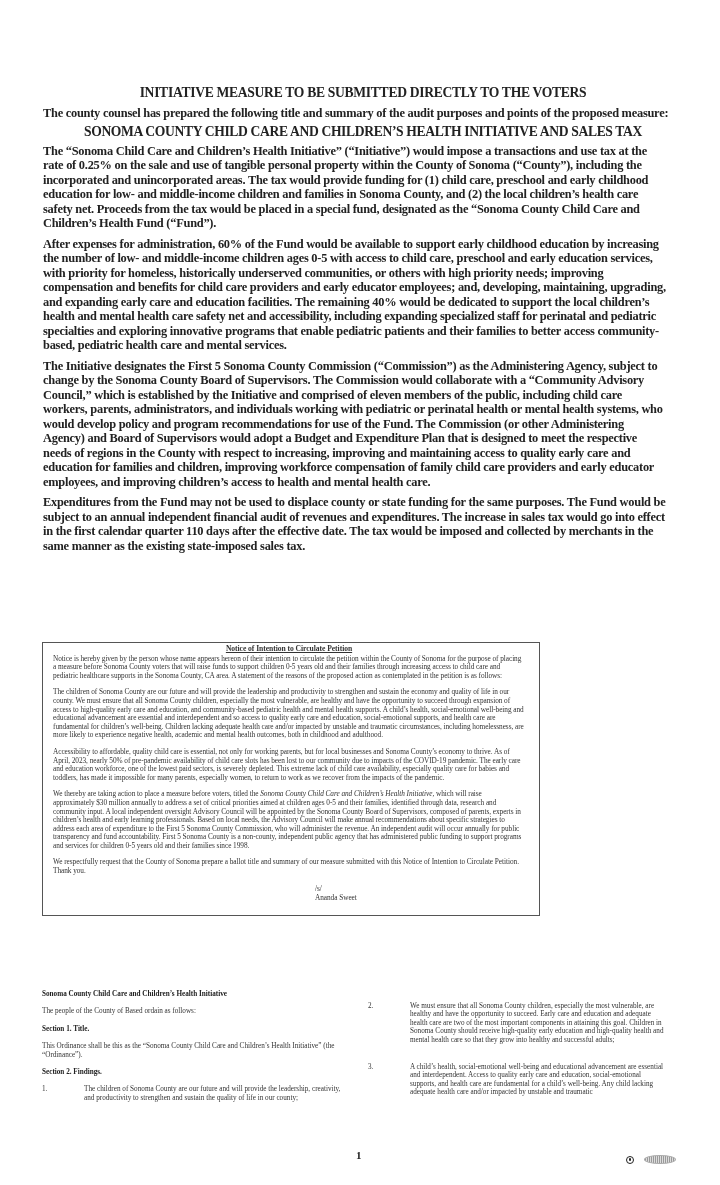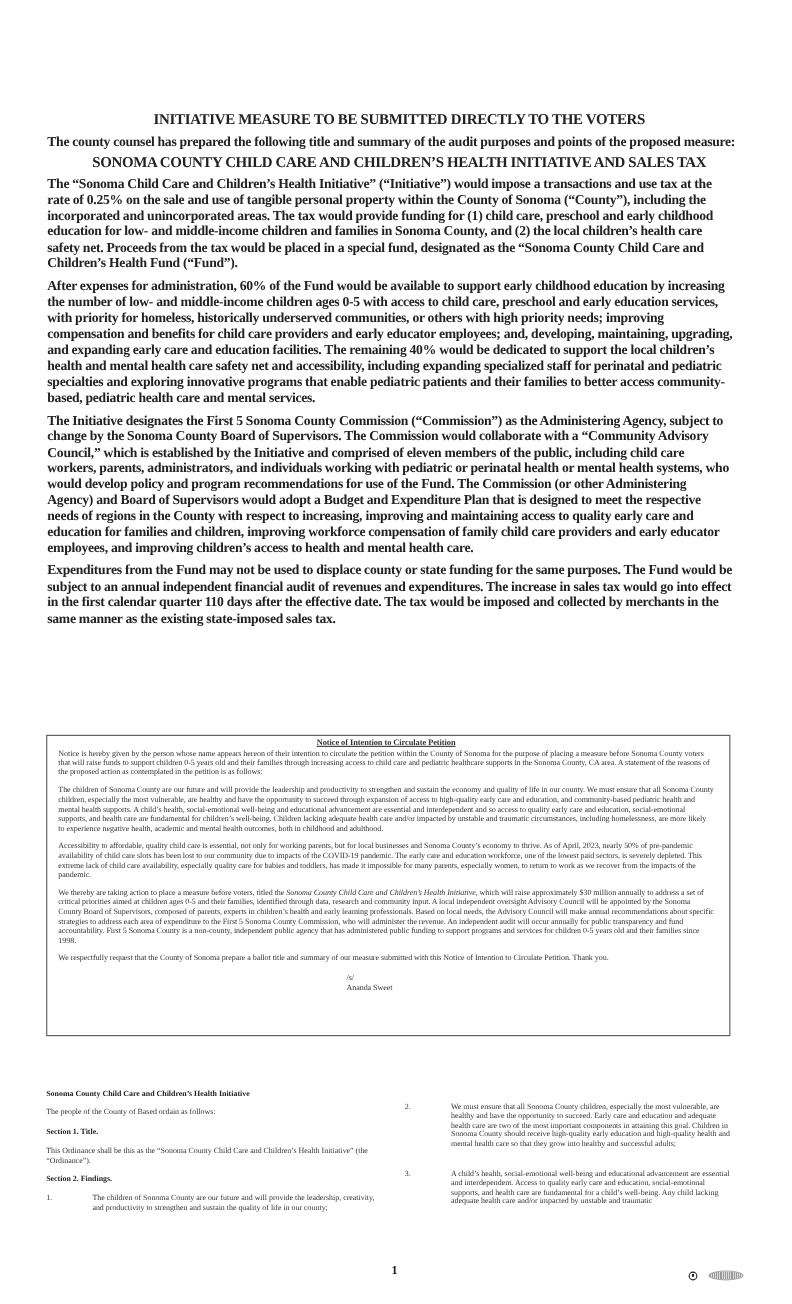--- a/index.html
+++ b/index.html
@@ -1,31 +1,31 @@
 <!DOCTYPE html>
 <html><head>
 <meta charset="utf-8">
 <style>
   html, body { margin: 0; padding: 0; background: #ffffff; }
   body {
     width: 720px; height: 1185px; position: relative; overflow: hidden;
     font-family: "Liberation Serif", serif; color: #1a1a1a;
   }
   .summary {
-    position: absolute; left: 43px; top: 102px; width: 640px;
+    position: absolute; left: 43px; top: 86px; width: 640px;
     font-weight: bold; font-size: 12.4px; line-height: 14.5px;
     letter-spacing: -0.25px; color: #222;
   }
   .summary .h1 { text-align: center; font-size: 13.6px; margin: 0 0 5px 0; letter-spacing: -0.3px; }
   .summary .intro { margin: 0 0 5px 0; }
   .summary .h2 { text-align: center; font-size: 13.6px; margin: 0 0 4px 0; letter-spacing: -0.35px; }
   .summary p.body { margin: 0 16px 6px 0; }
 
   .notice-box {
-    position: absolute; left: 42px; top: 668px; width: 622px; height: 274px;
+    position: absolute; left: 42px; top: 642px; width: 498px; height: 274px;
     border: 1.5px solid #555; padding: 2px 14px 4px 10px; box-sizing: border-box;
     font-size: 7.3px; line-height: 8.6px; color: #333; letter-spacing: -0.05px;
   }
   .notice-box .ntitle {
     text-align: center; font-weight: bold; text-decoration: underline; font-size: 7.6px;
     margin: 0 0 1px 0;
   }
   .notice-box p { margin: 0 0 8px 0; }
   .notice-box .sig { text-align: left; margin: 6px 0 0 262px; line-height: 9px; }
 

